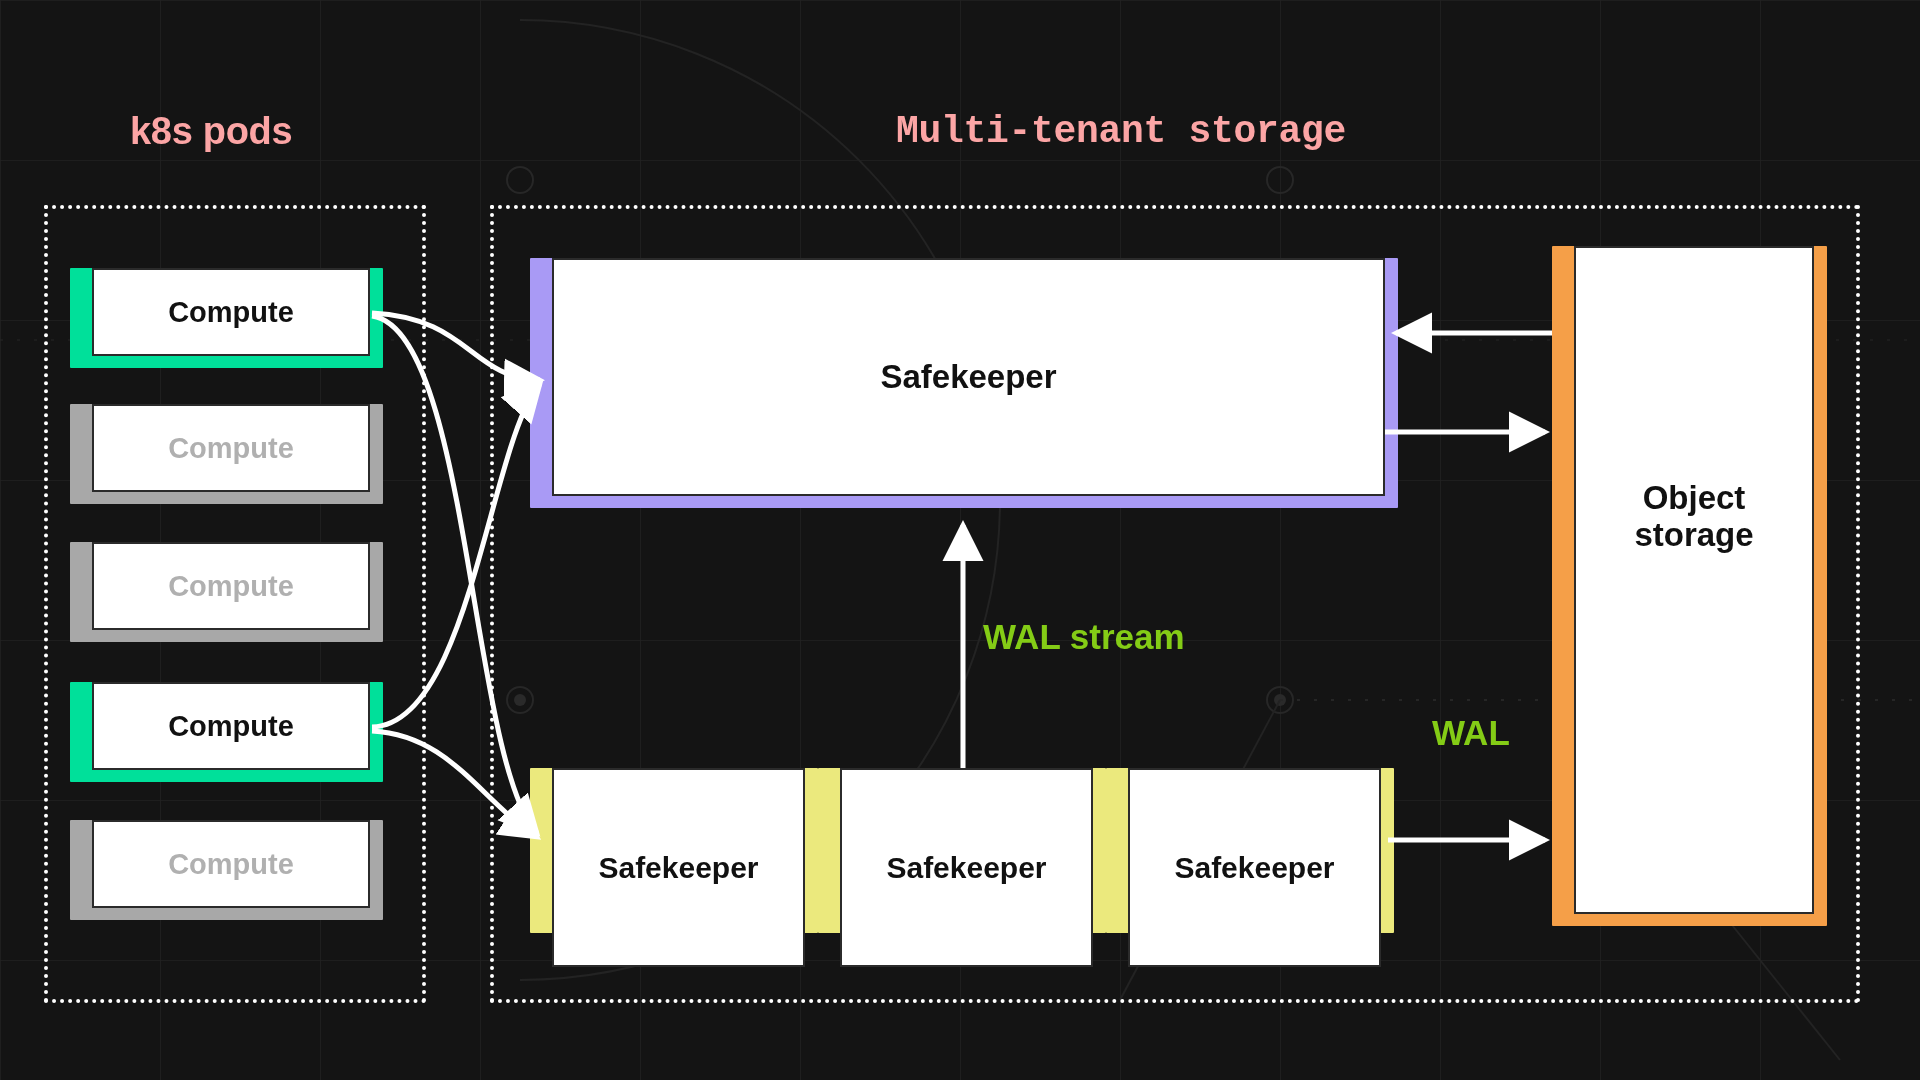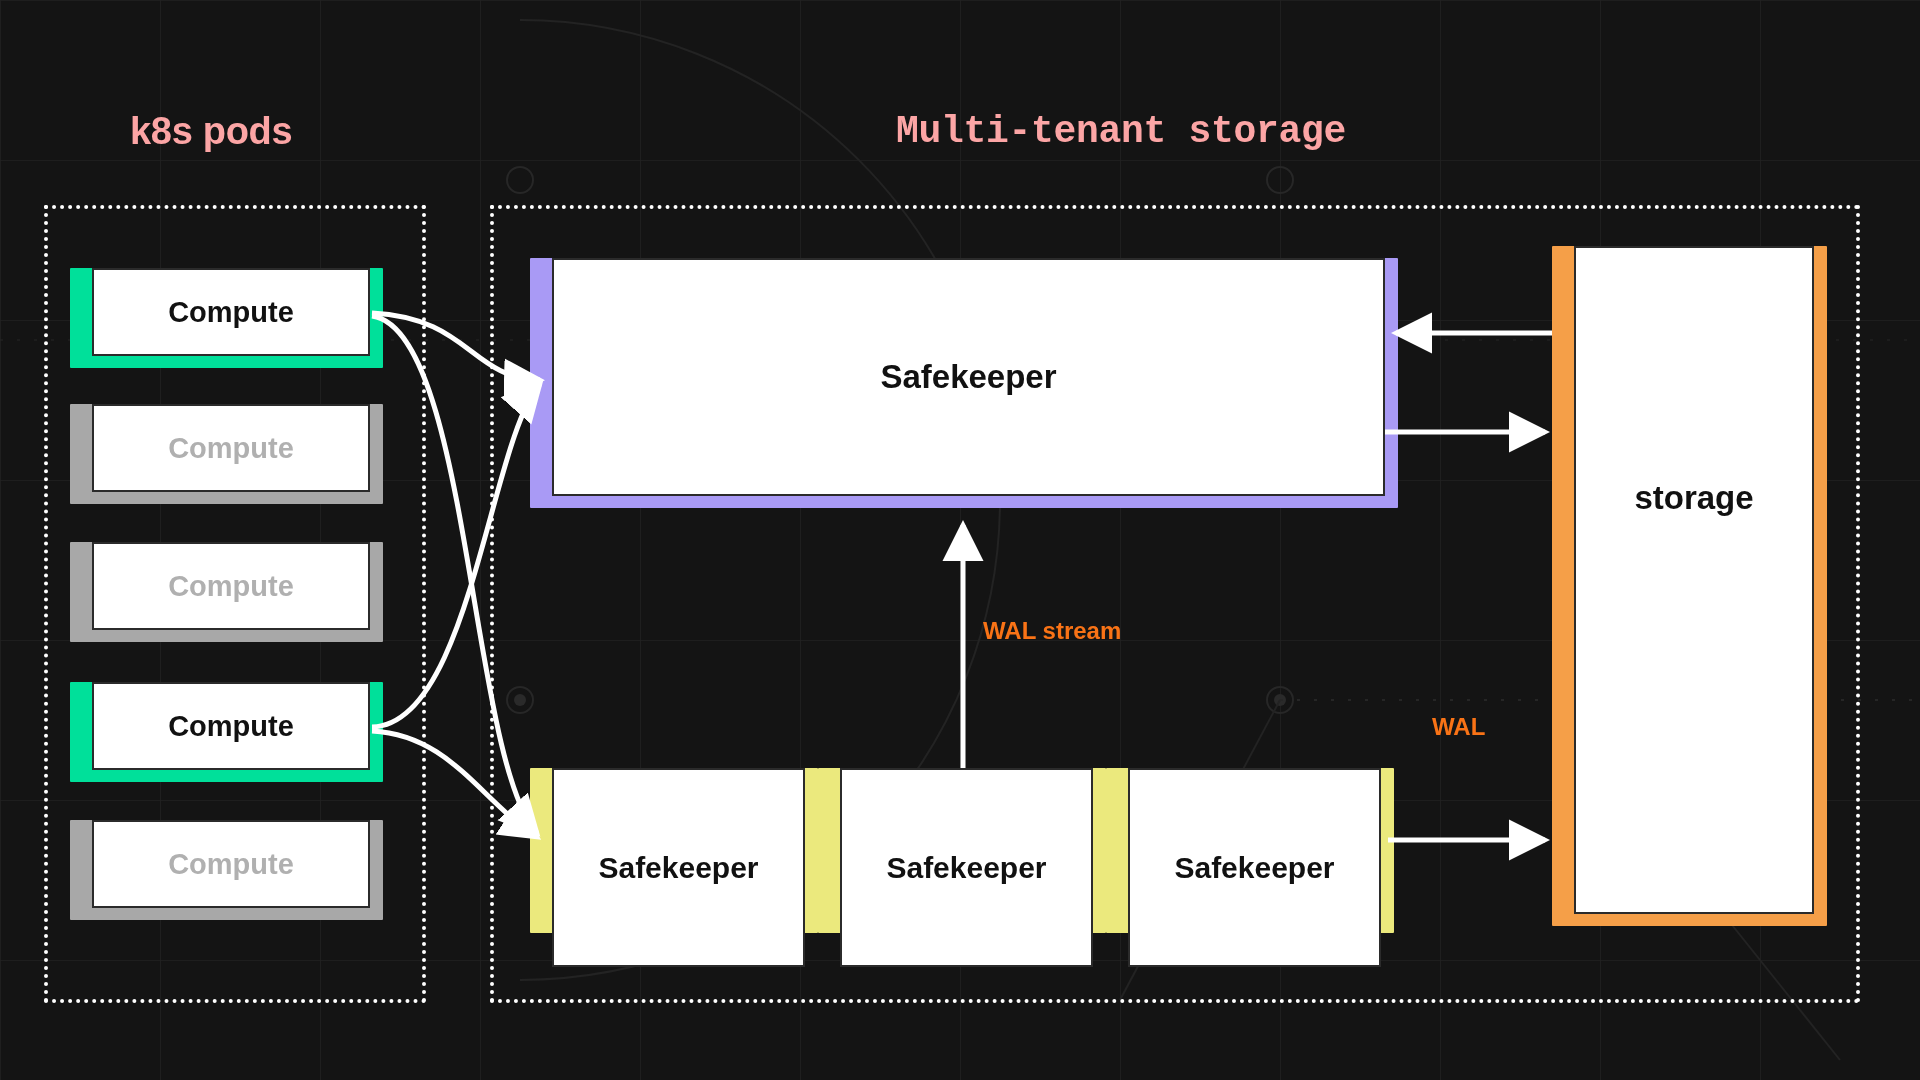--- a/index.html
+++ b/index.html
@@ -117,22 +117,22 @@
   #connectors {
     position: absolute;
     inset: 0;
     z-index: 5;
     pointer-events: none;
   }
 
   
   .edge-label {
     position: absolute;
-    color: #f97316;
-    font-size: 24px;
+    color: #84cc16;
+    font-size: 35px;
     font-weight: bold;
     white-space: nowrap;
     z-index: 6;
   }
   #label-wal-stream { left: 983px; top: 617px; }
   #label-wal        { left: 1416px; top: 713px; margin-left: 16px; }
 </style>
 </head>
 <body>
 
@@ -232,20 +232,21 @@
     <div class="shadow" style="background:#EBE97D;"></div>
     <div class="face">
       <span>Safekeeper</span>
     </div>
   </div>
 
   <div class="node" id="node-objstorage">
     <div class="shadow" style="background:#F59F48;"></div>
     <div class="face">
       <span style="display:block; width:100%;">
+        <span style="display:block;">Object</span>
         <span style="display:block;">storage</span>
       </span>
     </div>
   </div>
 
   <svg id="connectors" viewBox="0 0 1920 1080" preserveAspectRatio="none">
     <defs>
       <marker id="ah" markerWidth="9" markerHeight="9" refX="7.2" refY="4.5" orient="auto" markerUnits="strokeWidth">
         <path d="M 0 0.4 L 8.2 4.5 L 0 8.6 z" fill="#ffffff"></path>
       </marker>

